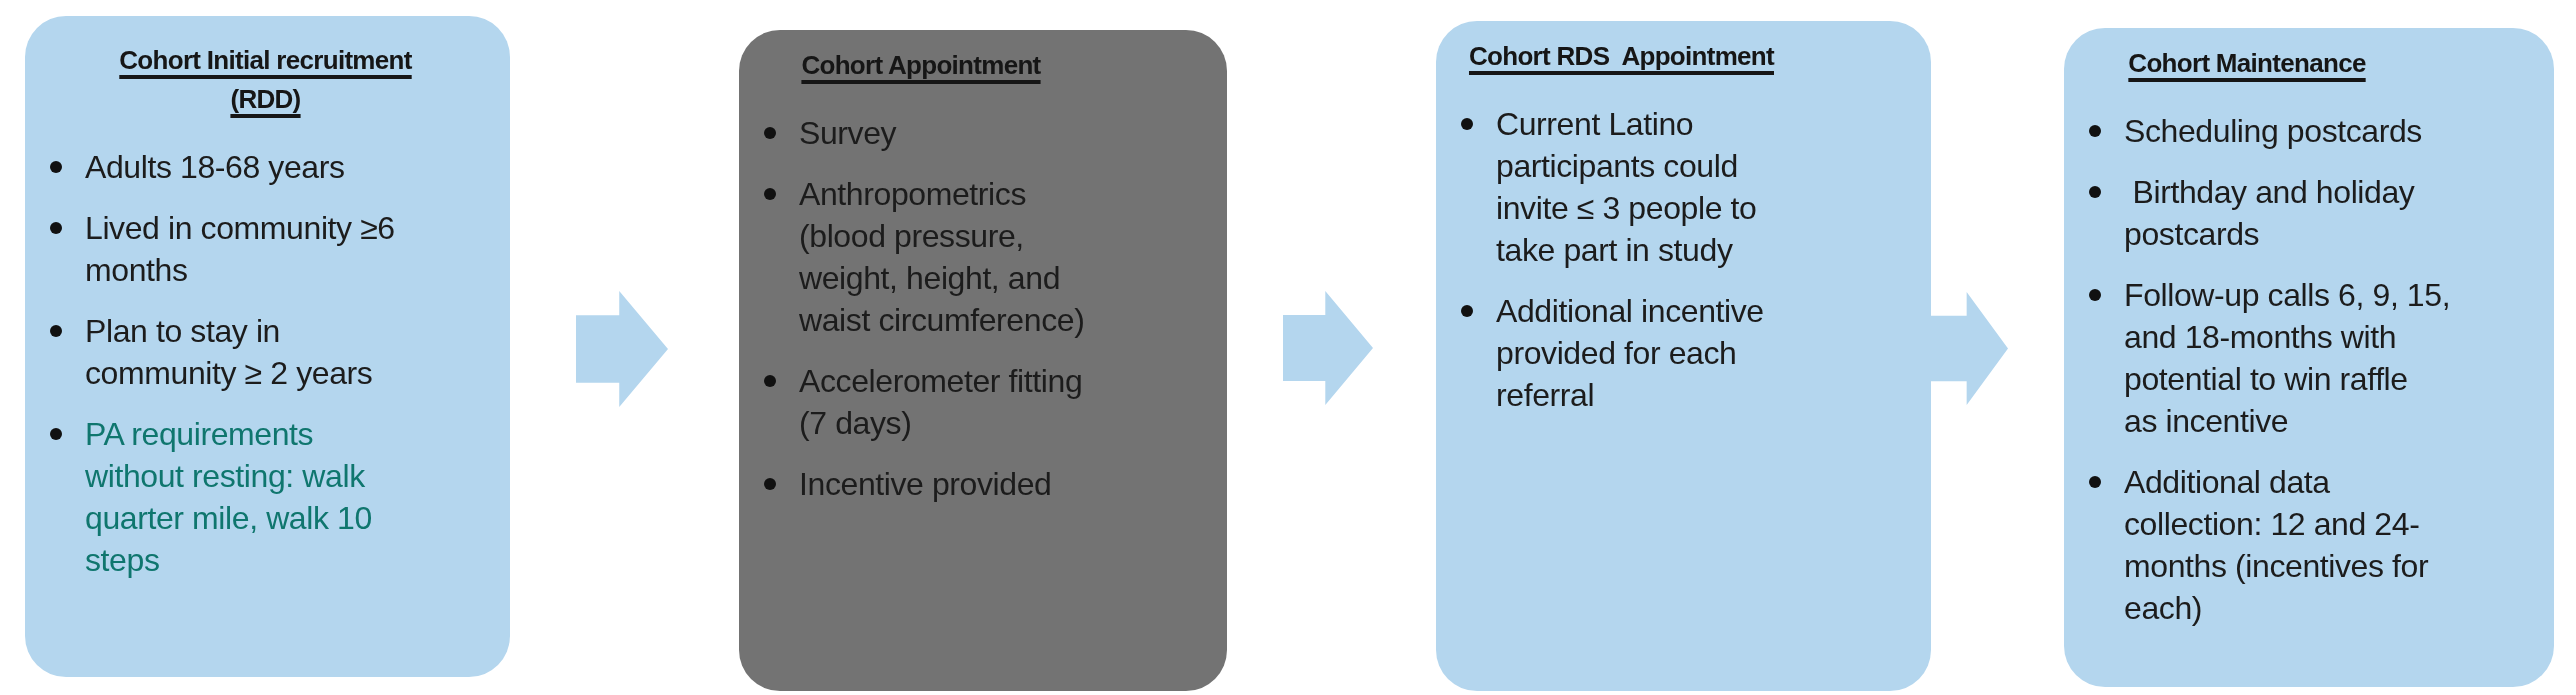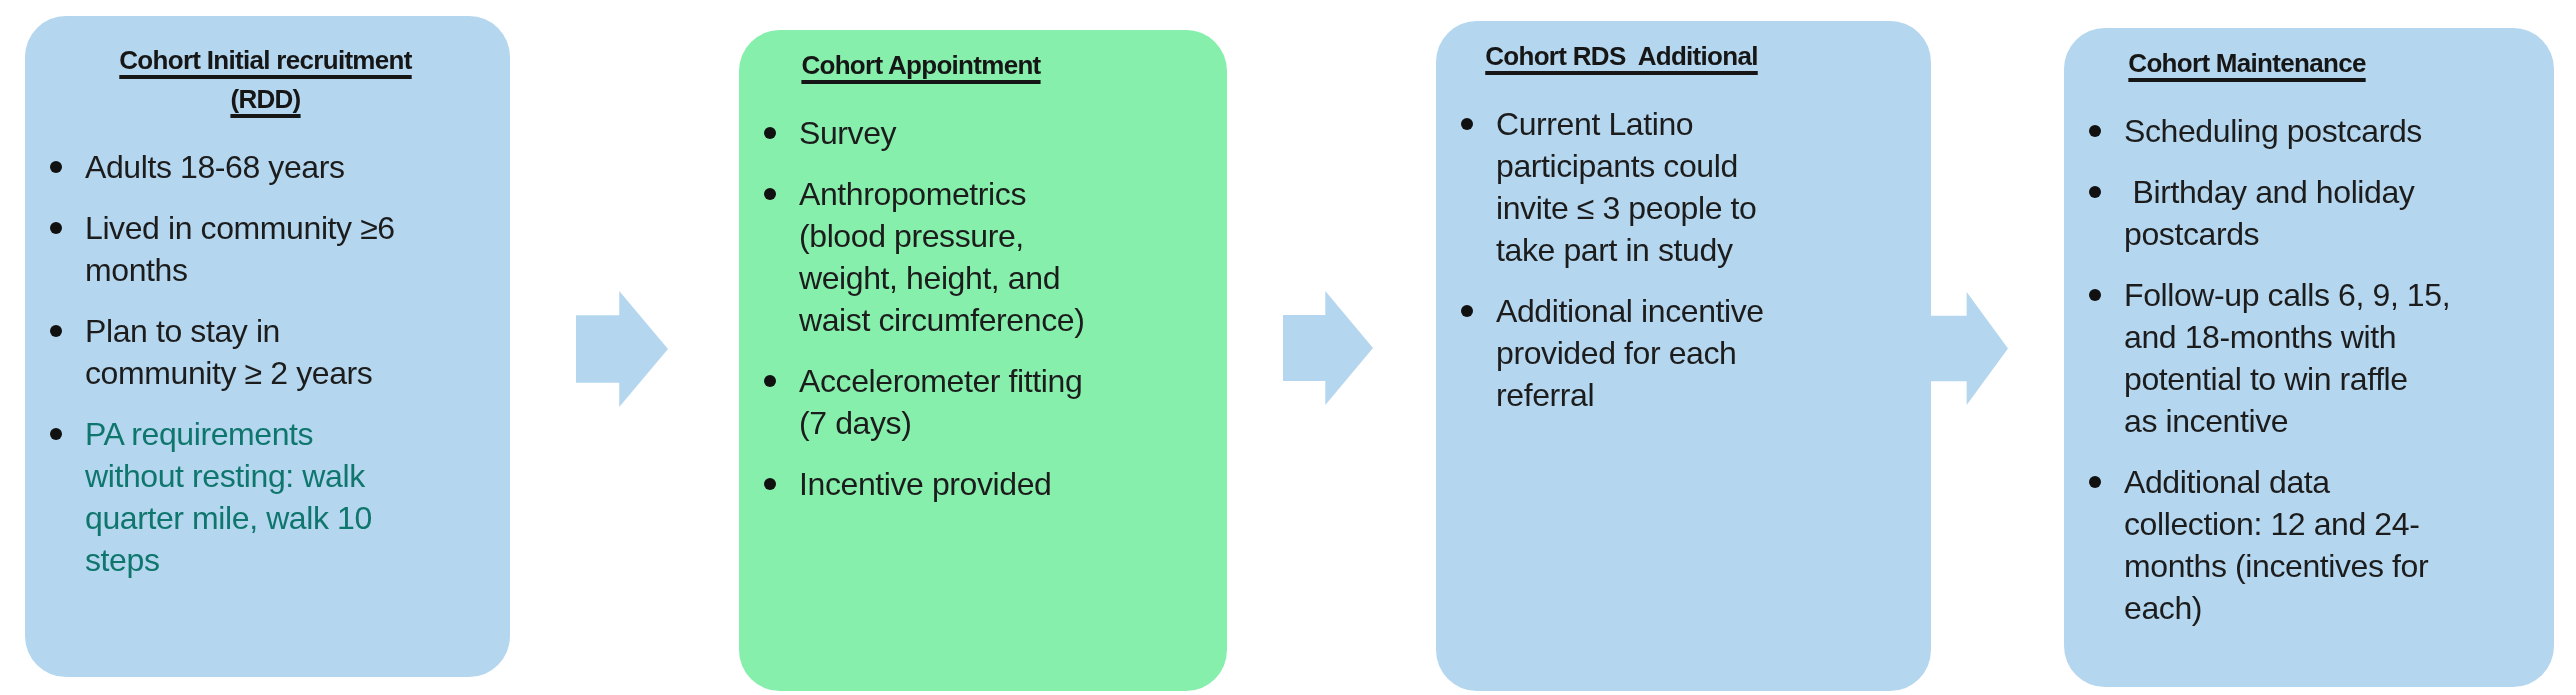--- a/index.html
+++ b/index.html
@@ -76,38 +76,38 @@
 community ≥ 2 years</span></li>
       <li class="bullet" style="color: rgb(28, 28, 28);"><span class="dot"></span><span class="bullet-text" style="color: #0f766e;">PA requirements
 without resting: walk
 quarter mile, walk 10
 steps</span></li>
     </ul>
   </section>
 
   <div class="arrow" style="left: 576px; top: 291px; width: 92px; height: 116px; background: rgb(180, 214, 238);"></div>
 
-  <section class="box low-top shift" style="left: 739px; top: 30px; width: 488px; height: 661px; background: #86efac;">
+  <section class="box low-top shift" style="left: 739px; top: 30px; width: 488px; height: 661px; background: #737373;">
     <h2 class="box-title">Cohort Appointment</h2>
     <ul class="bullets">
       <li class="bullet" style="color: rgb(28, 28, 28);"><span class="dot"></span><span class="bullet-text" style="color: rgb(28, 28, 28);">Survey</span></li>
       <li class="bullet" style="color: rgb(28, 28, 28);"><span class="dot"></span><span class="bullet-text" style="color: rgb(28, 28, 28);">Anthropometrics
 (blood pressure,
 weight, height, and
 waist circumference)</span></li>
       <li class="bullet" style="color: rgb(28, 28, 28);"><span class="dot"></span><span class="bullet-text" style="color: rgb(28, 28, 28);">Accelerometer fitting
 (7 days)</span></li>
       <li class="bullet" style="color: rgb(28, 28, 28);"><span class="dot"></span><span class="bullet-text" style="color: rgb(28, 28, 28);">Incentive provided</span></li>
     </ul>
   </section>
 
   <div class="arrow" style="left: 1283px; top: 291px; width: 90px; height: 114px; background: rgb(180, 214, 238);"></div>
 
   <section class="box low-top shift" style="left: 1436px; top: 21px; width: 495px; height: 670px; background: rgb(180, 214, 238);">
-    <h2 class="box-title">Cohort RDS  Additional</h2>
+    <h2 class="box-title">Cohort RDS  Appointment</h2>
     <ul class="bullets">
       <li class="bullet" style="color: rgb(28, 28, 28);"><span class="dot"></span><span class="bullet-text" style="color: rgb(28, 28, 28);">Current Latino
 participants could
 invite ≤ 3 people to
 take part in study</span></li>
       <li class="bullet" style="color: rgb(28, 28, 28);"><span class="dot"></span><span class="bullet-text" style="color: rgb(28, 28, 28);">Additional incentive
 provided for each
 referral</span></li>
     </ul>
   </section>

